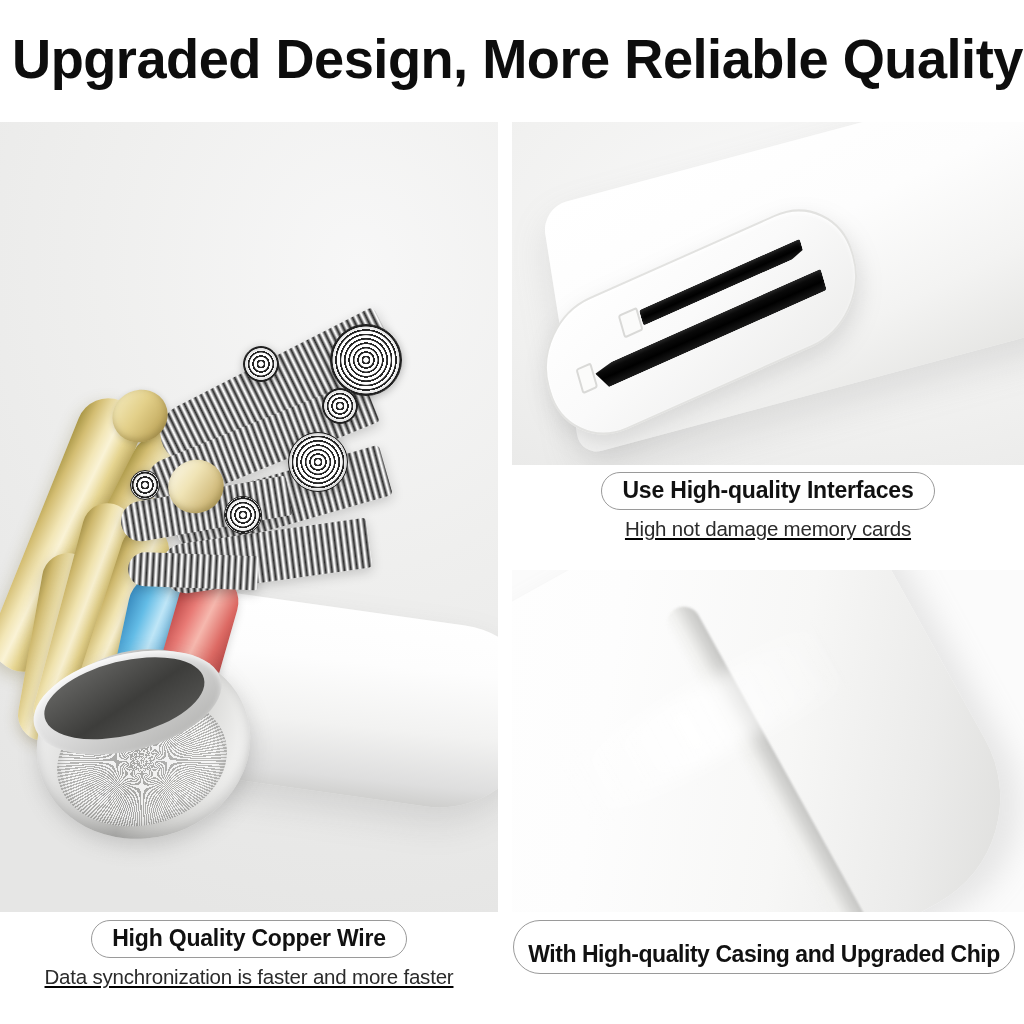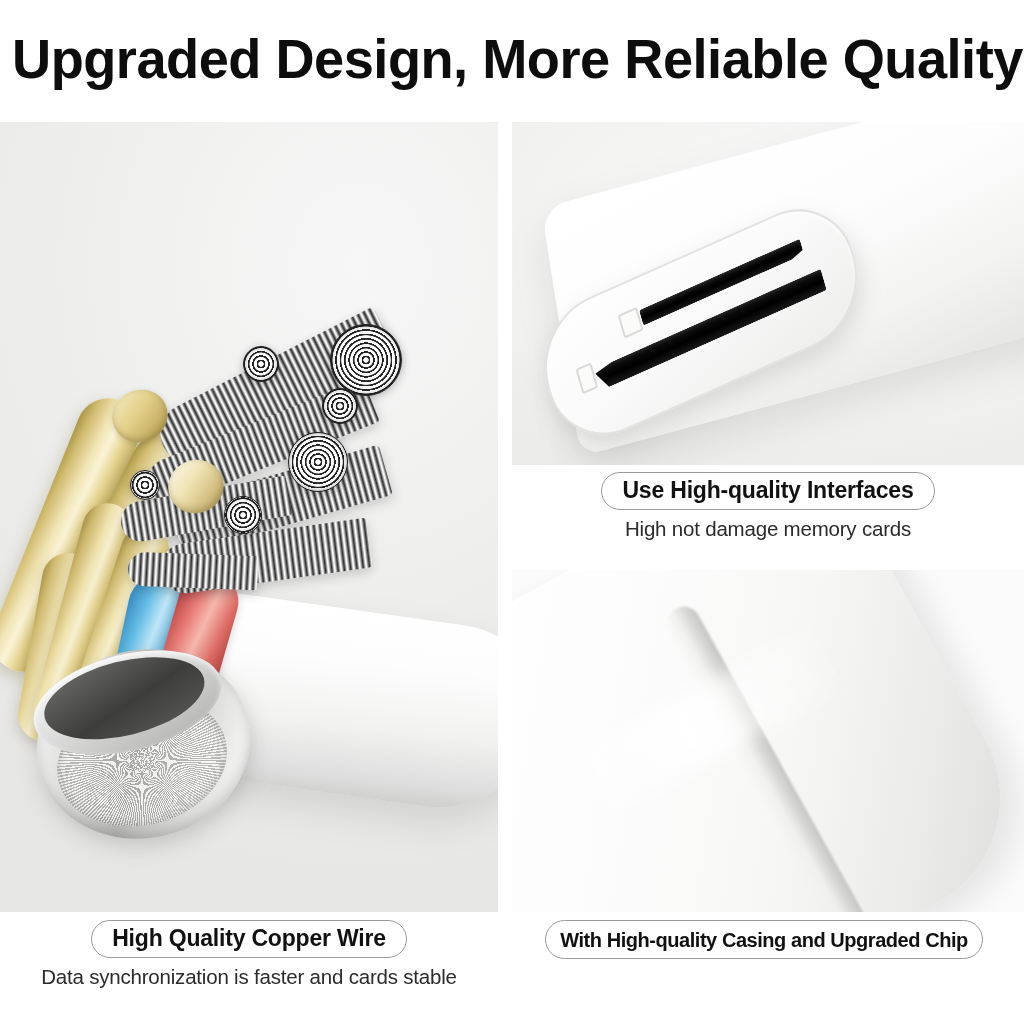--- a/index.html
+++ b/index.html
@@ -45,41 +45,42 @@
     background: #ededec;
   }
   .panel-left   { left: 0;   top: 122px; width: 498px; height: 790px; }
   .panel-tr     { left: 512px; top: 122px; width: 512px; height: 343px; }
   .panel-br     { left: 512px; top: 570px; width: 512px; height: 342px; }
 
   
   .caption {
     position: absolute;
     text-align: center;
+    text-decoration: underline;
   }
   .cap-tr { left: 512px; top: 472px; width: 512px; }
   .cap-bl { left: 0;     top: 920px; width: 498px; }
   .cap-br { left: 504px; top: 920px; width: 520px; }
 
   .pill {
     display: inline-block;
     border: 1.6px solid #9a9a9a;
     border-radius: 999px;
     background: #ffffff;
     padding: 4px 20px 5px 20px;
     font-weight: bold;
     font-size: 23px;
     color: #111111;
     letter-spacing: -0.2px;
     white-space: nowrap;
     line-height: 1.18;
   }
   .cap-br .pill {
-    font-size: 20px;
-    padding: 8px 14px 5px 14px;
+    font-size: 23px;
+    padding: 20px 14px 5px 14px;
     letter-spacing: -0.45px;
   }
   .sub {
     margin-top: 7px;
     font-size: 20.5px;
     color: #2b2b2b;
     letter-spacing: -0.2px;
     white-space: nowrap;
   }
 
@@ -388,18 +389,18 @@
 <div class="panel panel-br">
   <div class="photo-br">
     <div class="casing"></div>
     <div class="casing-edge"></div>
     <div class="casing-glare"></div>
   </div>
 </div>
 
 <div class="caption cap-bl">
   <span class="pill">High Quality Copper Wire</span>
-  <div class="sub">Data synchronization is faster and cards stable</div>
+  <div class="sub">Data synchronization is faster and more faster</div>
 </div>
 
 <div class="caption cap-br">
   <span class="pill">With High-quality Casing and Upgraded Chip</span>
 </div>
 
 </body></html>

